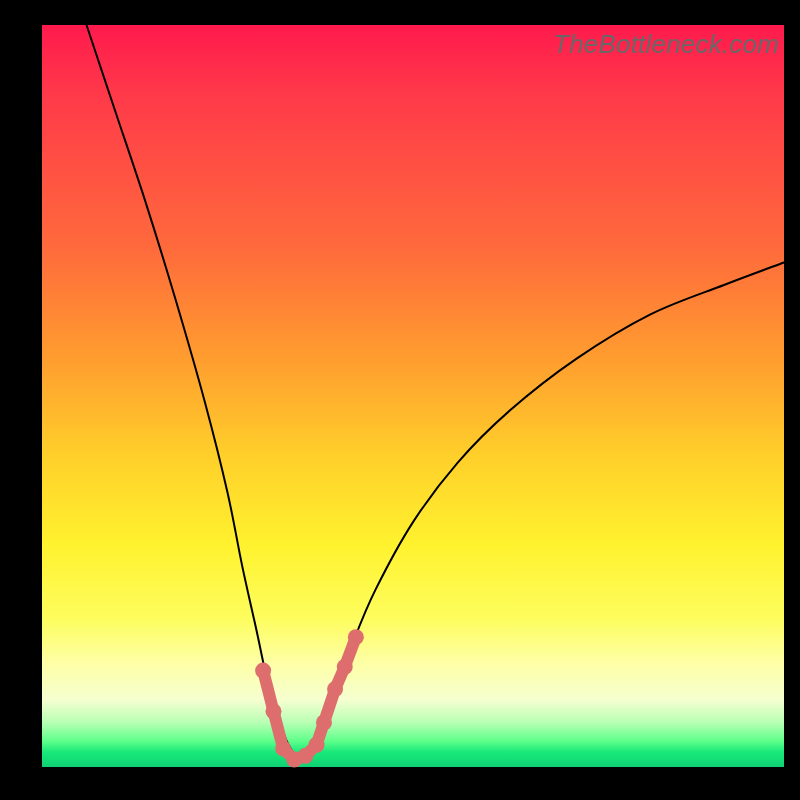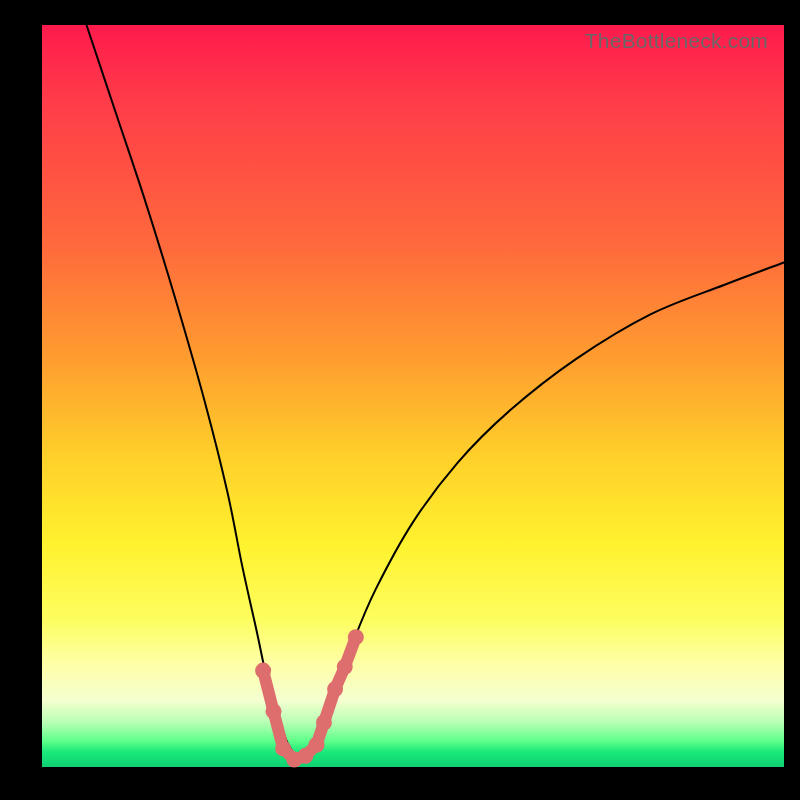--- a/index.html
+++ b/index.html
@@ -38,26 +38,27 @@
       #f5ffd0 91%,
       #b8ffb4 94%,
       #5eff8a 96.5%,
       #19e87a 98%,
       #0fd173 100%
     );
   }
   .watermark {
     position: absolute;
     top: 4px;
-    right: 16px;
+    right: 5px;
     color: #686868;
-    font-size: 21px;
+    font-size: 26px;
     font-weight: 500;
     letter-spacing: 0.2px;
     user-select: none;
+    font-style: italic;
   }
   svg.overlay {
     position: absolute;
     left: 0;
     top: 0;
     width: 742px;
     height: 742px;
     overflow: visible;
   }
   .curve {

